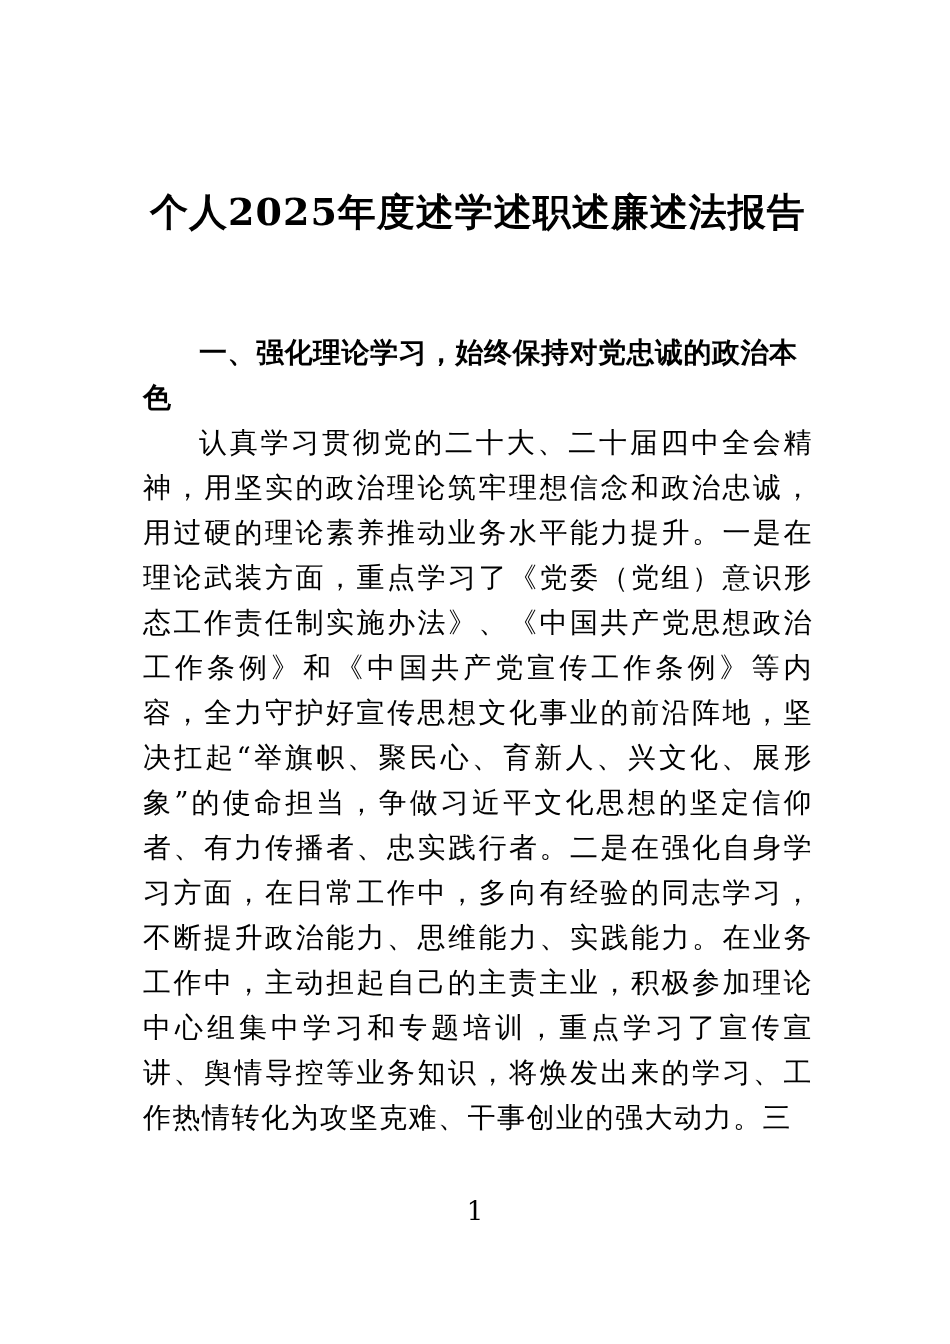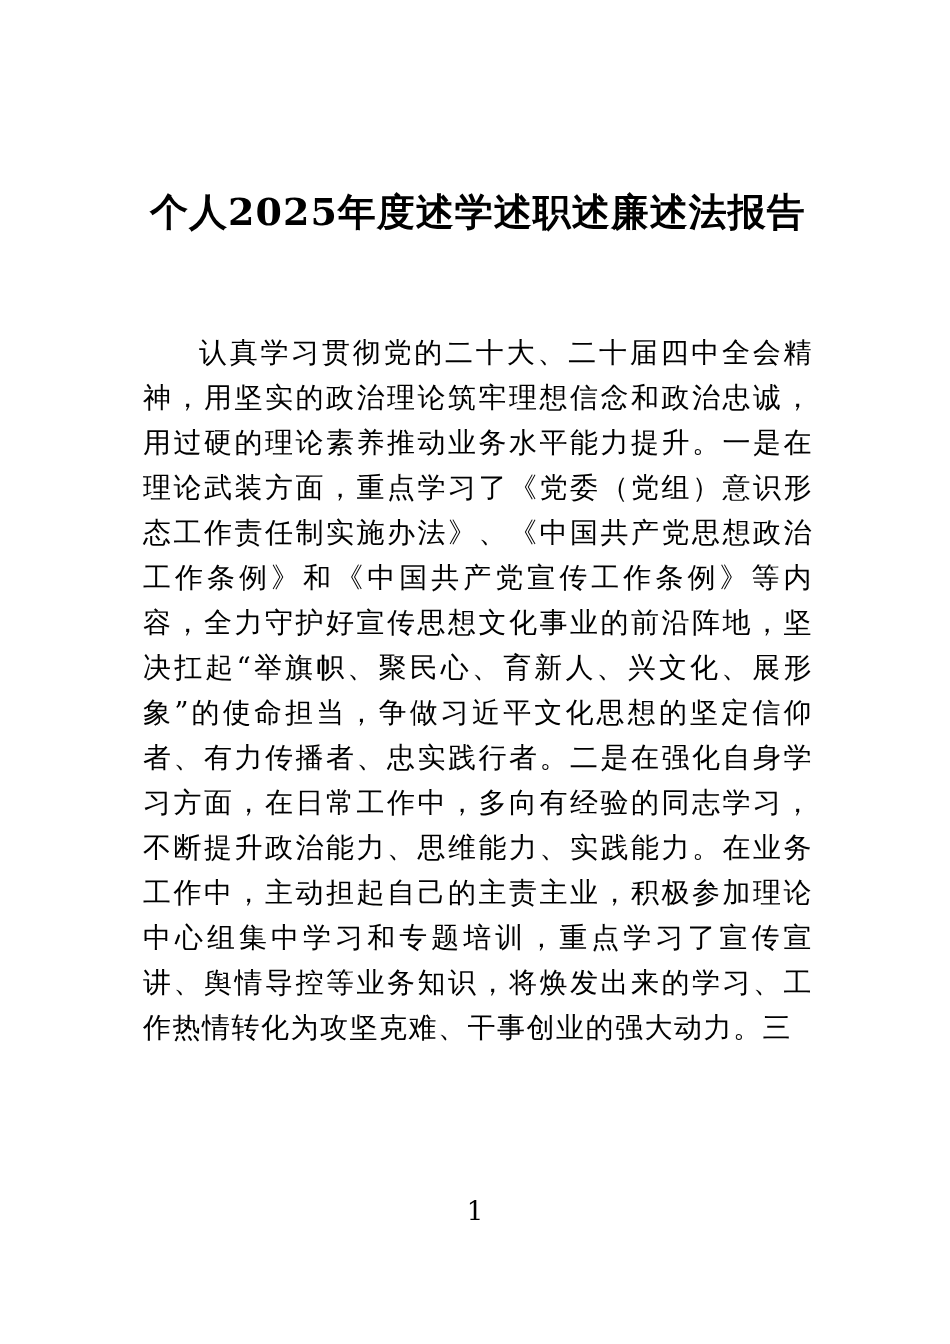--- a/index.html
+++ b/index.html
@@ -62,18 +62,19 @@
   }
 </style>
 </head>
 <body>
 
 <div class="page">
   <div class="content">
     <h1 class="doc-title">个人2025年度述学述职述廉述法报告</h1>
 
 
+    <p class="section-heading">一、强化理论学习，始终保持对党忠诚的政治本色</p>
 
     <p class="body-para">认真学习贯彻党的二十大、二十届四中全会精神，用坚实的政治理论筑牢理想信念和政治忠诚，用过硬的理论素养推动业务水平能力提升。一是在理论武装方面，重点学习了《党委（党组）意识形态工作责任制实施办法》、《中国共产党思想政治工作条例》和《中国共产党宣传工作条例》等内容，全力守护好宣传思想文化事业的前沿阵地，坚决扛起“举旗帜、聚民心、育新人、兴文化、展形象”的使命担当，争做习近平文化思想的坚定信仰者、有力传播者、忠实践行者。二是在强化自身学习方面，在日常工作中，多向有经验的同志学习，不断提升政治能力、思维能力、实践能力。在业务工作中，主动担起自己的主责主业，积极参加理论中心组集中学习和专题培训，重点学习了宣传宣讲、舆情导控等业务知识，将焕发出来的学习、工作热情转化为攻坚克难、干事创业的强大动力。三</p>
   </div>
 
   <div class="page-number">1</div>
 </div>
 
 </body></html>

